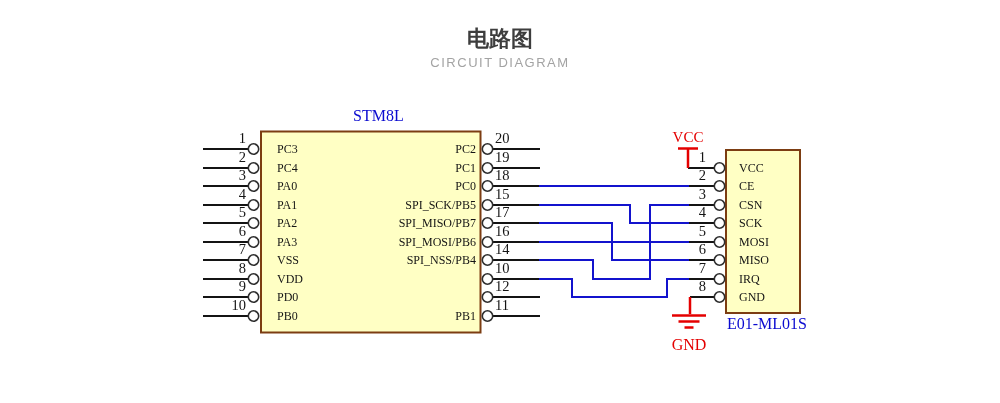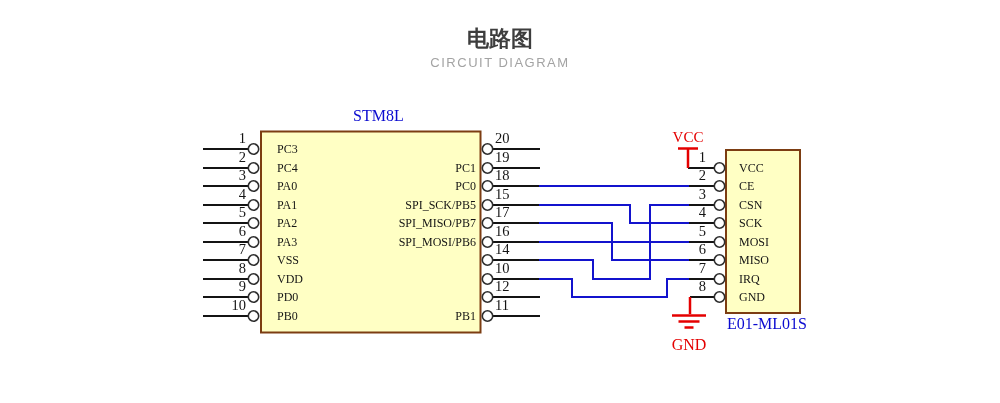--- a/index.html
+++ b/index.html
@@ -155,25 +155,27 @@
   <div class="t pn" style="left:495px;top:149px;">19</div>
   <div class="t pn" style="left:495px;top:167px;">18</div>
   <div class="t pn" style="left:495px;top:186px;">15</div>
   <div class="t pn" style="left:495px;top:204px;">17</div>
   <div class="t pn" style="left:495px;top:223px;">16</div>
   <div class="t pn" style="left:495px;top:241px;">14</div>
   <div class="t pn" style="left:495px;top:260px;">10</div>
   <div class="t pn" style="left:495px;top:278px;">12</div>
   <div class="t pn" style="left:495px;top:297px;">11</div>
 
+  <div class="t pl r" style="left:302px;top:139px;">PC2</div>
   <div class="t pl r" style="left:302px;top:158px;">PC1</div>
   <div class="t pl r" style="left:302px;top:176px;">PC0</div>
   <div class="t pl r" style="left:302px;top:195px;">SPI_SCK/PB5</div>
   <div class="t pl r" style="left:302px;top:213px;">SPI_MISO/PB7</div>
   <div class="t pl r" style="left:302px;top:232px;">SPI_MOSI/PB6</div>
+  <div class="t pl r" style="left:302px;top:250px;">SPI_NSS/PB4</div>
   <div class="t pl r" style="left:302px;top:306px;">PB1</div>
 
   <div class="t pn ra" style="left:681px;top:149px;width:25px;">1</div>
   <div class="t pn ra" style="left:681px;top:167px;width:25px;">2</div>
   <div class="t pn ra" style="left:681px;top:186px;width:25px;">3</div>
   <div class="t pn ra" style="left:681px;top:204px;width:25px;">4</div>
   <div class="t pn ra" style="left:681px;top:223px;width:25px;">5</div>
   <div class="t pn ra" style="left:681px;top:241px;width:25px;">6</div>
   <div class="t pn ra" style="left:681px;top:260px;width:25px;">7</div>
   <div class="t pn ra" style="left:681px;top:278px;width:25px;">8</div>

